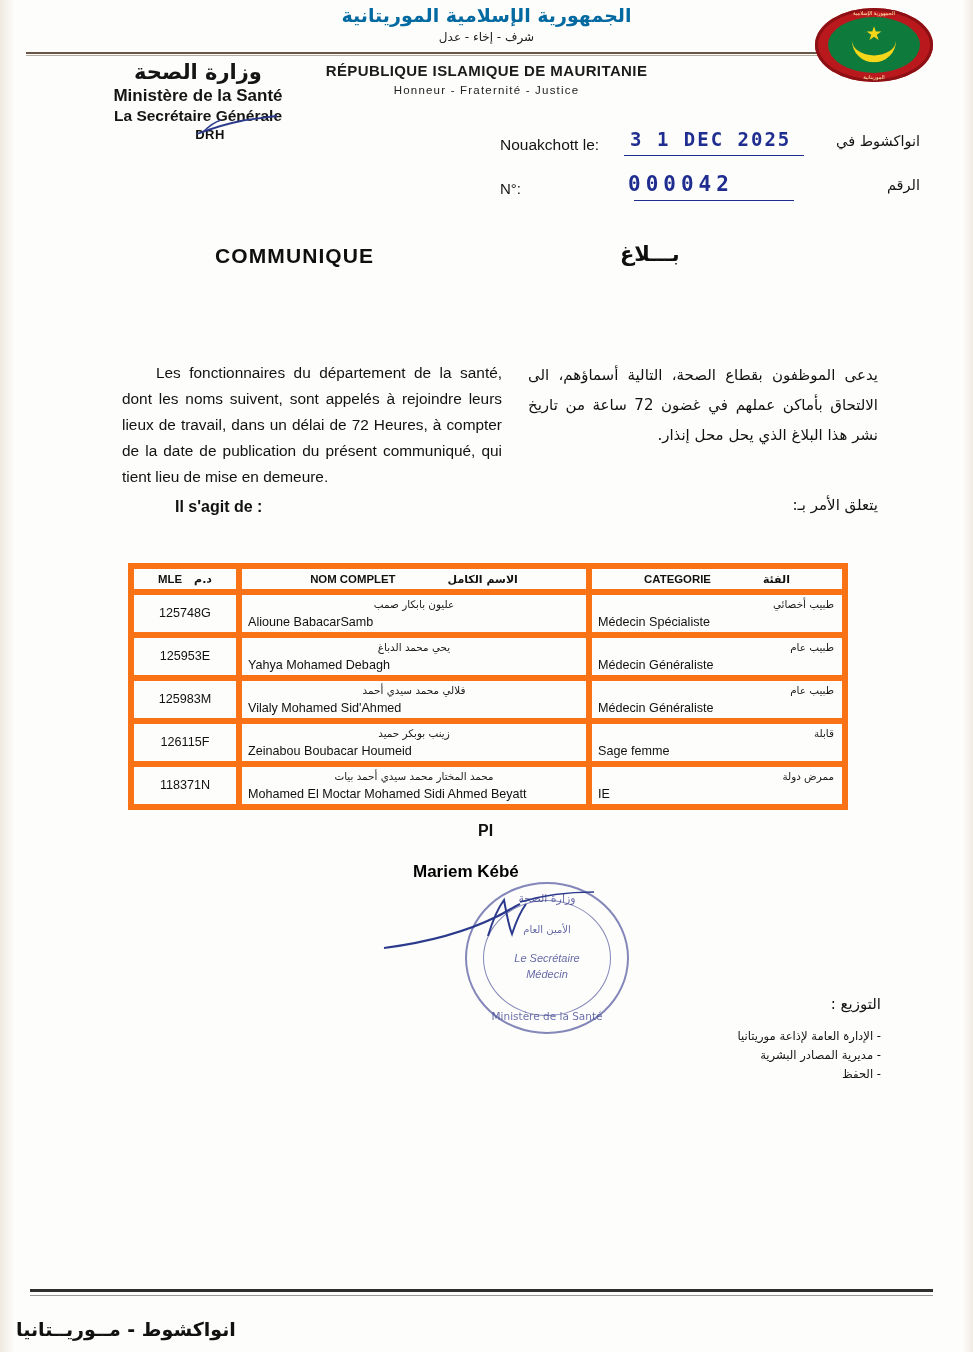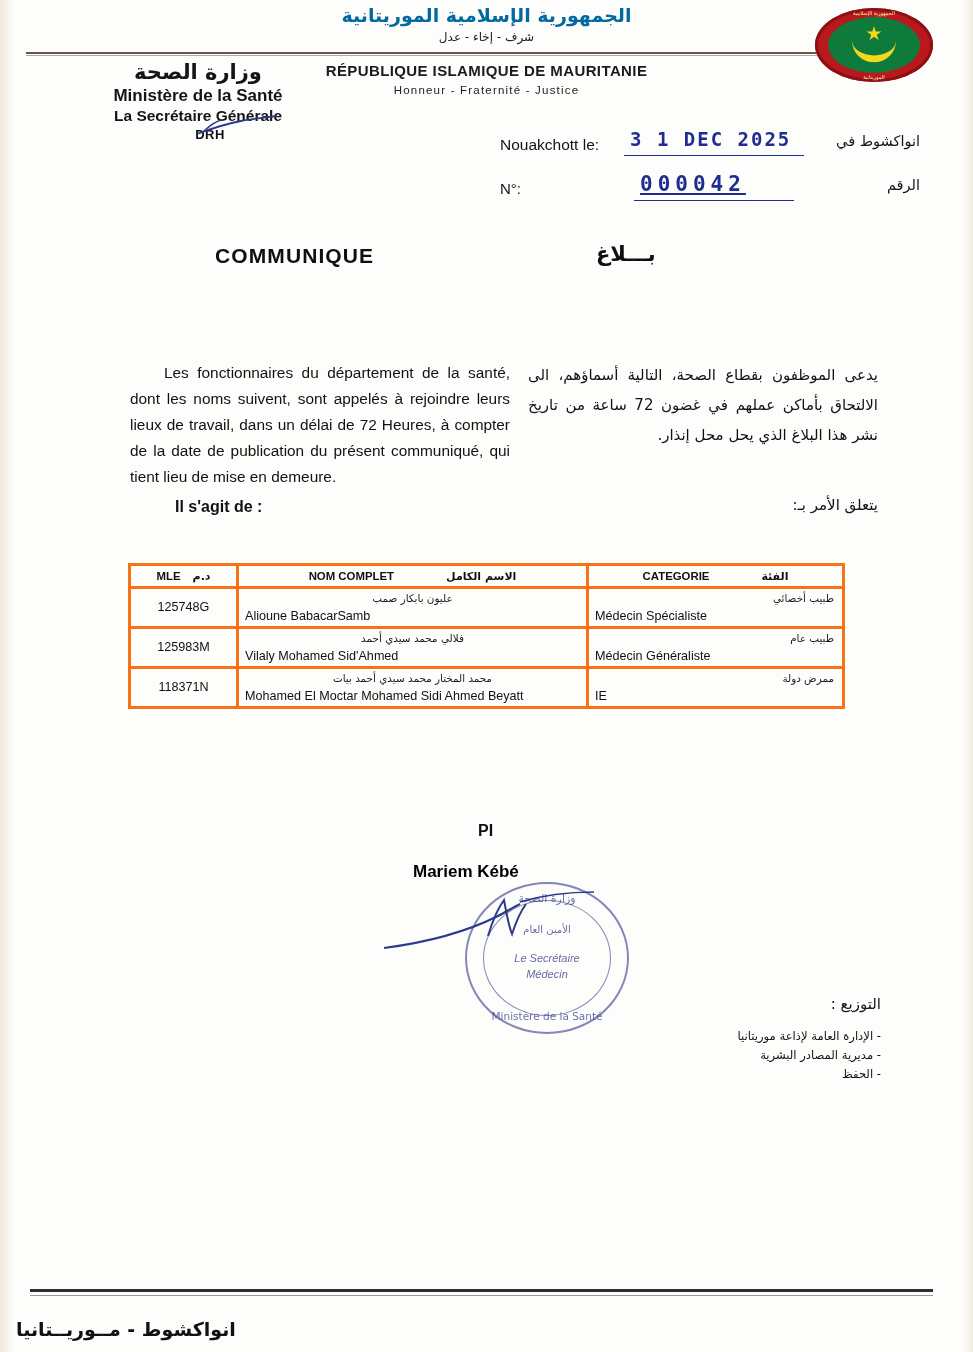--- a/index.html
+++ b/index.html
@@ -239,22 +239,21 @@
     top: 0;
     font-family: "DejaVu Sans Mono", monospace;
     font-size: 19px;
     font-weight: bold;
     color: #1e2d8f;
     letter-spacing: 2px;
   }
   .meta-value.num {
     letter-spacing: 5px;
     font-size: 21px;
-    left: 140px;
-    text-decoration: underline;
+    left: 128px;
   }
   .meta-underline {
     position: absolute;
     left: 124px;
     width: 180px;
     top: 27px;
     border-bottom: 1.6px solid #1e2d8f;
   }
   .meta-underline.num {
     left: 134px;
@@ -276,41 +275,40 @@
     position: absolute;
     left: 215px;
     top: 244px;
     font-size: 21px;
     font-weight: bold;
     letter-spacing: 1.1px;
     color: #0f0f0f;
   }
   .title-ar {
     position: absolute;
-    left: 596px;
+    left: 620px;
     top: 242px;
     font-family: "DejaVu Sans", sans-serif;
     font-size: 21px;
     font-weight: bold;
     direction: rtl;
     letter-spacing: 2px;
     color: #0f0f0f;
   }
 
   
   .body-fr {
     position: absolute;
     left: 122px;
     top: 360px;
     width: 380px;
     font-size: 15.4px;
     line-height: 26px;
     text-align: justify;
     color: #121212;
-    margin-left: 8px;
   }
   .body-fr .indent { display: inline-block; width: 34px; }
   .body-fr-tail {
     position: absolute;
     left: 175px;
     top: 498px;
     font-size: 16px;
     font-weight: bold;
     color: #111;
   }
@@ -343,21 +341,21 @@
     top: 563px;
     width: 714px;
   }
   table.list {
     border-collapse: collapse;
     width: 100%;
     table-layout: fixed;
   }
   table.list th,
   table.list td {
-    border: 3px solid #f97316;
+    border: 6px solid #f97316;
     padding: 0;
     vertical-align: middle;
   }
   table.list col.c1 { width: 108px; }
   table.list col.c2 { width: 350px; }
   table.list col.c3 { width: 256px; }
 
   .th-inner {
     display: flex;
     align-items: center;
@@ -599,28 +597,50 @@
           <td class="cell-two">
             <div class="ar">علیون بابكار صمب</div>
             <div class="lat">Alioune BabacarSamb</div>
           </td>
           <td class="cell-two cat">
             <div class="ar">طبيب أخصائي</div>
             <div class="lat">Médecin Spécialiste</div>
           </td>
         </tr>
         <tr>
+          <td class="cell-mle">125953E</td>
+          <td class="cell-two">
+            <div class="ar">يحي محمد الدباغ</div>
+            <div class="lat">Yahya Mohamed Debagh</div>
+          </td>
+          <td class="cell-two cat">
+            <div class="ar">طبيب عام</div>
+            <div class="lat">Médecin Généraliste</div>
+          </td>
+        </tr>
+        <tr>
           <td class="cell-mle">125983M</td>
           <td class="cell-two">
             <div class="ar">فلالي محمد سيدي أحمد</div>
             <div class="lat">Vilaly Mohamed Sid'Ahmed</div>
           </td>
           <td class="cell-two cat">
             <div class="ar">طبيب عام</div>
             <div class="lat">Médecin Généraliste</div>
+          </td>
+        </tr>
+        <tr>
+          <td class="cell-mle">126115F</td>
+          <td class="cell-two">
+            <div class="ar">زينب بوبكر حميد</div>
+            <div class="lat">Zeinabou Boubacar Houmeid</div>
+          </td>
+          <td class="cell-two cat">
+            <div class="ar">قابلة</div>
+            <div class="lat">Sage femme</div>
           </td>
         </tr>
         <tr>
           <td class="cell-mle">118371N</td>
           <td class="cell-two">
             <div class="ar">محمد المختار محمد سيدي أحمد بيات</div>
             <div class="lat">Mohamed El Moctar Mohamed Sidi Ahmed Beyatt</div>
           </td>
           <td class="cell-two cat">
             <div class="ar">ممرض دولة</div>

